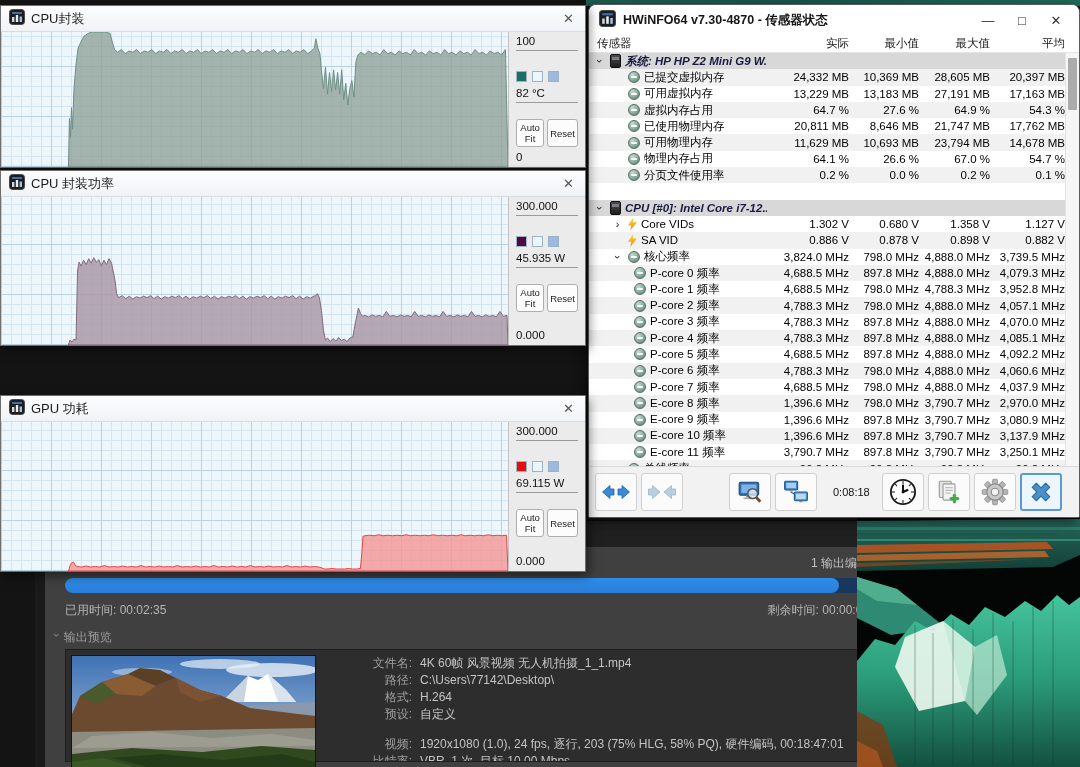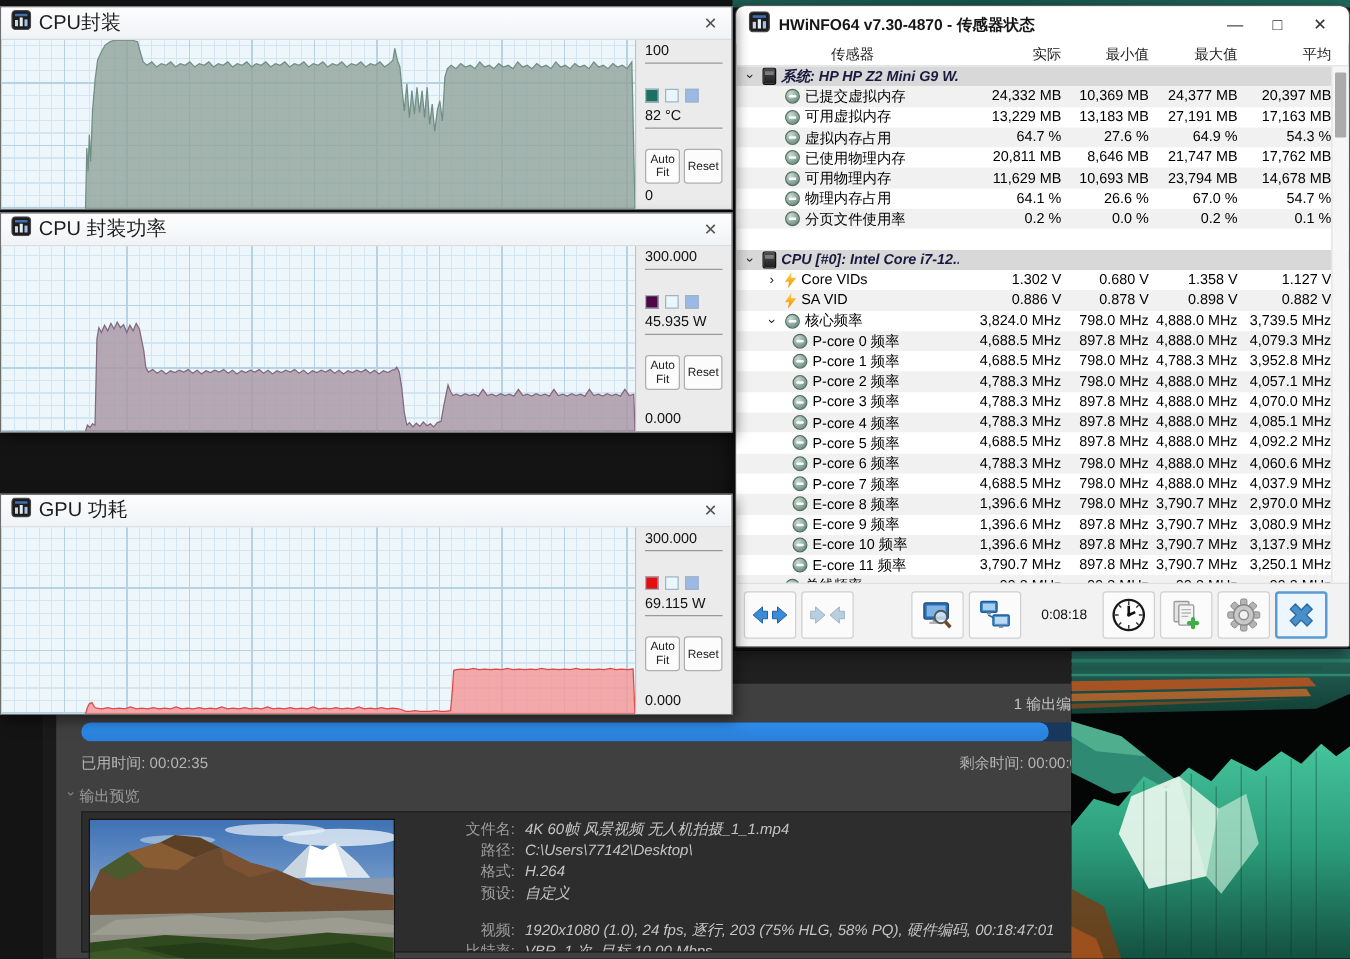--- a/index.html
+++ b/index.html
@@ -12,21 +12,21 @@
   .top-strip{position:absolute;left:586px;top:0;width:494px;height:6px;
     background:linear-gradient(90deg,#1d5f52,#17564a 40%,#1d6a58);z-index:1;}
 
   
   .gwin{position:absolute;left:0;width:586px;background:#f2f2f2;
     border:1px solid #6e6e6e;box-shadow:3px 4px 10px rgba(0,0,0,.5);
     display:flex;flex-direction:column;z-index:3;box-sizing:border-box;}
   #gwin0{top:5px;height:163px;} #gwin1{top:170px;height:176px;} #gwin2{top:348px;height:177px;margin-top:47px;}
   .gtitle{height:25px;min-height:25px;display:flex;align-items:center;padding:0 8px;
     background:linear-gradient(#fdfdfe,#f0f3f6);border-bottom:1px solid #d8dce0;}
-  .gtitle .ttl{margin-left:6px;font-size:16px;color:#1c1c1c;}
+  .gtitle .ttl{margin-left:6px;font-size:13px;color:#1c1c1c;}
   .gtitle .close-x{margin-left:auto;color:#555;font-size:13px;cursor:default;padding:0 3px;}
   .gbody{flex:1;display:flex;min-height:0;}
   .plot{flex:1;position:relative;border-right:1px solid #c2c2c2;
     background:
       repeating-linear-gradient(90deg,#b7d2e3 0 1px,transparent 1px 50px),
       repeating-linear-gradient(0deg,#b7d2e3 0 1px,transparent 1px 50px),
       repeating-linear-gradient(90deg,#d2e5f0 0 1px,transparent 1px 10px),
       repeating-linear-gradient(0deg,#d2e5f0 0 1px,transparent 1px 10px),
       #ecf6fb;}
   .plot svg{position:absolute;inset:0;width:100%;height:100%;}
@@ -43,21 +43,21 @@
   
   .hwin{position:absolute;left:588px;top:4px;width:492px;height:514px;background:#fff;
     border:1px solid #5a5a5a;border-radius:8px 8px 2px 2px;overflow:hidden;
     box-shadow:-3px 4px 12px rgba(0,0,0,.55);z-index:2;display:flex;flex-direction:column;box-sizing:border-box;}
   .hw-title{height:30px;min-height:30px;display:flex;align-items:center;padding:0 6px 0 10px;background:#fff;}
   .hw-title .ttl{margin-left:7px;font-size:12.5px;font-weight:600;color:#161616;}
   .hw-ctrls{margin-left:auto;display:flex;}
   .hw-ctrls span{width:34px;text-align:center;font-size:13px;color:#333;}
   .hw-header{height:17px;min-height:17px;display:grid;grid-template-columns:1fr 82px 70px 71px 75px;
     padding-right:14px;font-size:11.5px;color:#222;align-items:center;border-bottom:1px solid #e4e4e4;}
-  .hw-header .hlabel{padding-left:8px;text-align:center;}
+  .hw-header .hlabel{padding-left:8px;}
   .hw-header .hval{text-align:right;}
   .hw-table{flex:1;position:relative;overflow:hidden;font-size:11.5px;}
   .trow{display:grid;grid-template-columns:1fr 82px 70px 71px 75px;padding-right:14px;
     height:16.3px;align-items:center;color:#000;background:#fff;}
   .trow.alt{background:#f1f1f1;}
   .trow.group{background:#d8d8d8;}
   .trow.group .tlabel-text{font-style:italic;font-weight:600;color:#1a1a40;}
   .trow.spacer{background:#fff;}
   .tlabel{display:flex;align-items:center;gap:4px;overflow:hidden;white-space:nowrap;}
   .tlabel.lvl0{padding-left:4px;} .tlabel.lvl1{padding-left:22px;} .tlabel.lvl2{padding-left:28px;}
@@ -103,21 +103,21 @@
   .preview-head{position:absolute;left:10px;top:82px;color:#9c9c9c;font-size:12px;display:flex;align-items:flex-start;gap:5px;}
   .preview-head .pchev{display:inline-block;transform:rotate(90deg);font-size:11px;color:#8a8a8a;}
   .preview-box{position:absolute;left:20px;right:16px;top:102px;bottom:5px;background:#2d2d2d;
     border:1px solid #1e1e1e;display:flex;justify-content:space-between;}
   .thumb{width:243px;height:122px;margin:5px 0 0 5px;border:1px solid #151515;flex:none;}
   .thumb svg{width:100%;height:100%;display:block;}
   .details{flex:1;padding:5px 10px 0 14px;overflow:hidden;}
   .drow{display:flex;line-height:17px;font-size:12px;white-space:nowrap;}
   .drow.gap{margin-top:13px;}
   .dlabel{width:90px;min-width:90px;text-align:right;color:#9e9e9e;padding-right:8px;box-sizing:border-box;}
-  .dvalue{color:#c4c4c4;overflow:hidden;text-overflow:ellipsis;font-style:italic;}
+  .dvalue{color:#c4c4c4;overflow:hidden;text-overflow:ellipsis;}
   .enc-scroll{position:absolute;right:2px;top:30px;bottom:6px;width:9px;background:#2b2b2b;border-radius:4px;}
   .enc-thumbbar{position:absolute;left:1px;right:1px;top:2px;height:90px;background:#6f6f6f;border-radius:4px;}
 
   
   .video{position:absolute;left:857px;top:515px;width:223px;height:252px;background:#000;z-index:1;}
   .video svg{width:100%;height:100%;display:block;}
 </style>
 </head>
 <body>
 
@@ -264,21 +264,21 @@
         <div class="tval"></div>
       </div>
       <div class="trow alt">
         <div class="tlabel lvl1">
           <span class="chev-space"></span>
           <span class="ticon gauge"></span>
           <span class="tlabel-text">已提交虚拟内存</span>
         </div>
         <div class="tval">24,332 MB</div>
         <div class="tval">10,369 MB</div>
-        <div class="tval">24,377 MB</div>
+        <div class="tval">28,605 MB</div>
         <div class="tval">20,397 MB</div>
       </div>
       <div class="trow">
         <div class="tlabel lvl1">
           <span class="chev-space"></span>
           <span class="ticon gauge"></span>
           <span class="tlabel-text">可用虚拟内存</span>
         </div>
         <div class="tval">13,229 MB</div>
         <div class="tval">13,183 MB</div>

